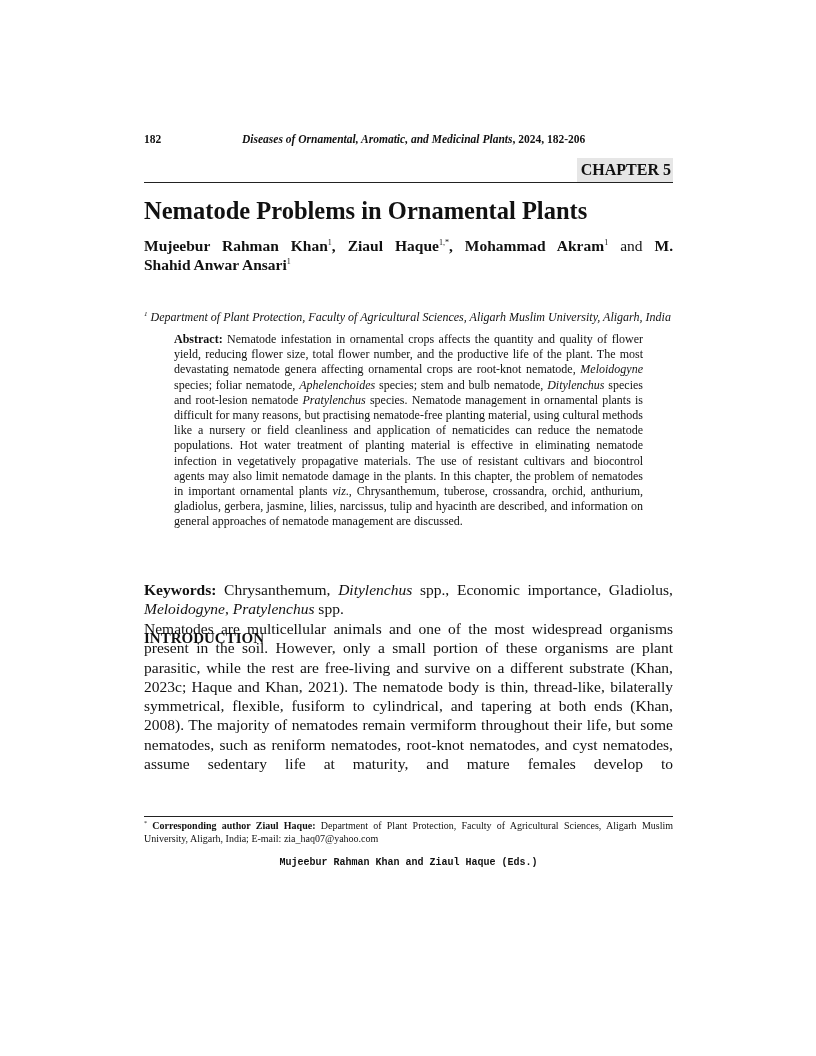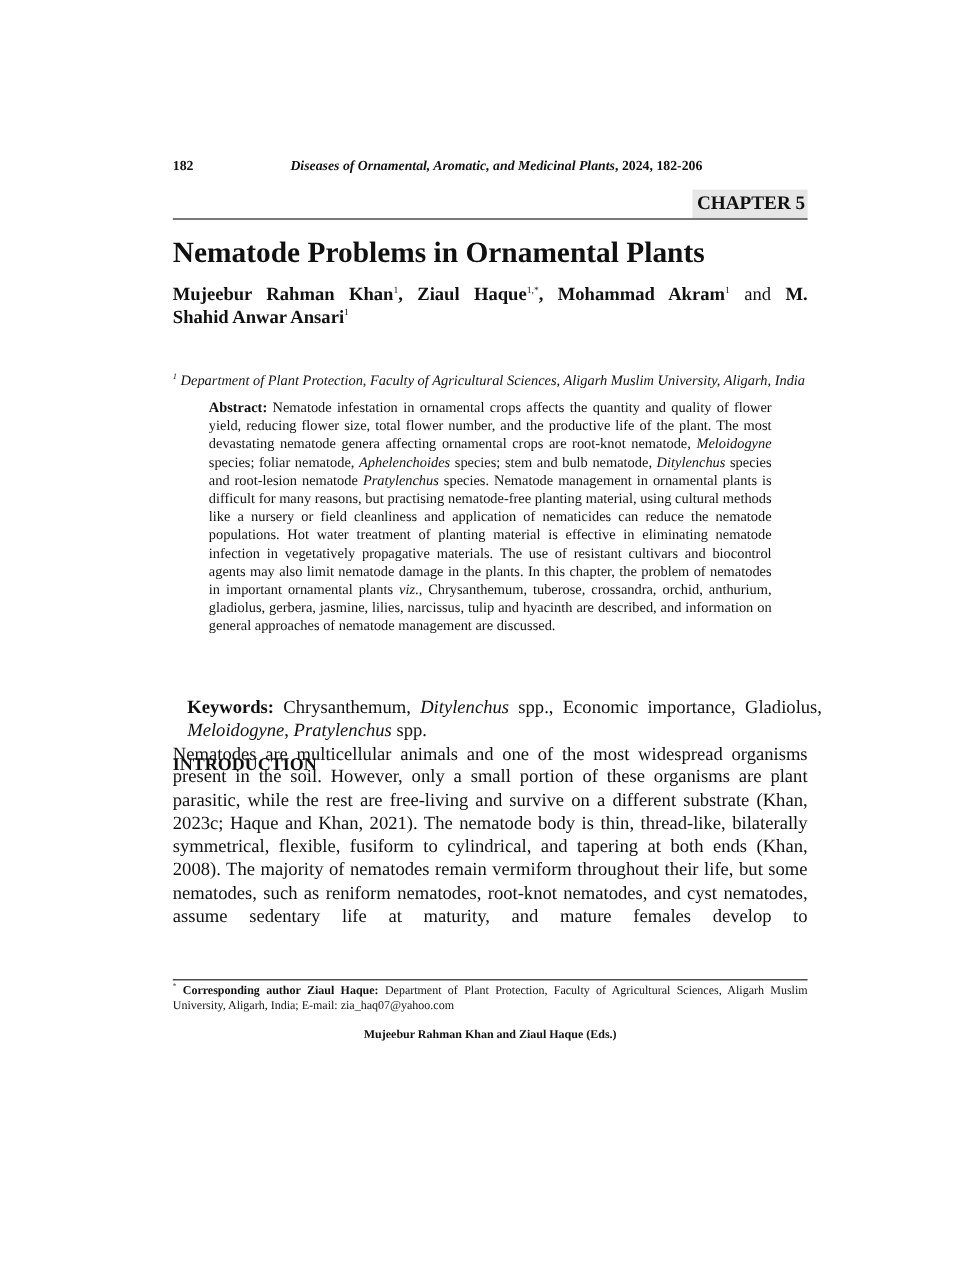--- a/index.html
+++ b/index.html
@@ -18,31 +18,31 @@
                text-align: justify; text-align-last: left; line-height: 19px; }
     .authors .and { font-weight: normal; }
     .authors sup { font-size: 8px; vertical-align: super; line-height: 0; font-weight: normal; }
     .author-line1 { text-align: justify; text-align-last: justify; display: block; }
     .affil { position: absolute; left: 0; top: 278px; width: 529px; font-size: 12px; font-style: italic;
              line-height: 14.5px; text-align: justify; text-align-last: left; margin-top: 32px; }
     .affil sup { font-size: 7px; vertical-align: super; line-height: 0; }
     .abstract { position: absolute; left: 30px; top: 332px; width: 469px; font-size: 12px; line-height: 15.2px;
                 text-align: justify; }
     .abstract b { font-weight: bold; }
-    .keywords { position: absolute; left: 12px; top: 580px; width: 529px; font-size: 15.5px; line-height: 19px;
+    .keywords { position: absolute; left: 0; top: 580px; width: 529px; font-size: 15.5px; line-height: 19px;
                 text-align: justify; }
     .section-head { position: absolute; left: 0; top: 630px; font-size: 15px; font-weight: bold; }
     .intro { position: absolute; left: 0; top: 619px; width: 529px; font-size: 15.5px; line-height: 19.3px;
              text-align: justify; text-align-last: justify; }
     .rule-foot { position: absolute; left: 0; top: 816px; width: 529px; height: 1px; background: #222; }
     .footnote { position: absolute; left: 0; top: 820px; width: 529px; font-size: 10px; line-height: 12.5px;
                 text-align: justify; text-align-last: left; }
     .footnote sup { font-size: 6px; vertical-align: super; line-height: 0; }
     .publisher { position: absolute; left: 0; top: 857px; width: 529px; text-align: center; font-size: 10px;
-                 font-weight: bold; line-height: 12.5px; }
+                 font-weight: bold; line-height: 12.5px; font-family: Liberation Mono, monospace; }
     i { font-style: italic; }
   </style>
 </head>
 <body>
 
 <div class="page">
 
   <div class="running-head">
     <span class="pg">182</span>
     <span class="src"><i>Diseases of Ornamental, Aromatic, and Medicinal Plants</i><span>, 2024, 182-206</span></span>

